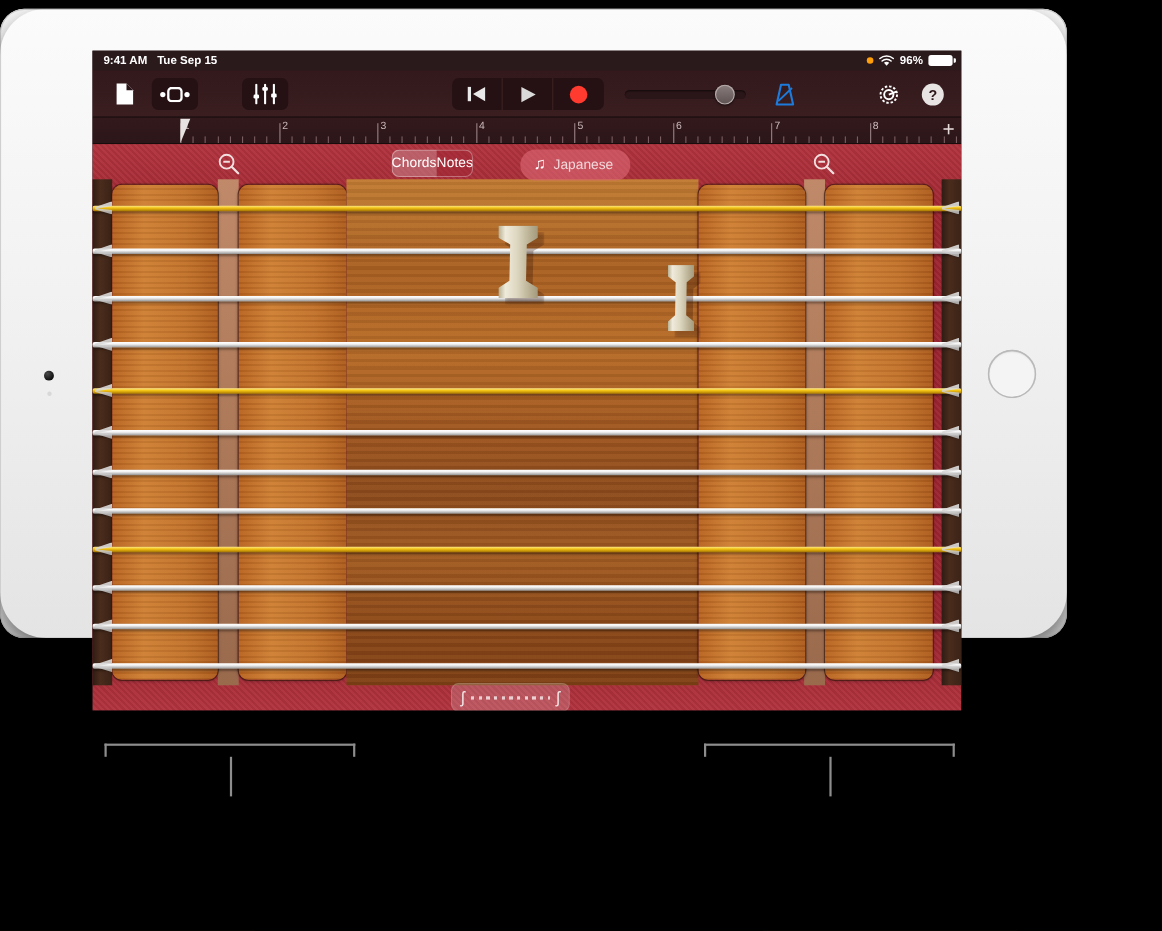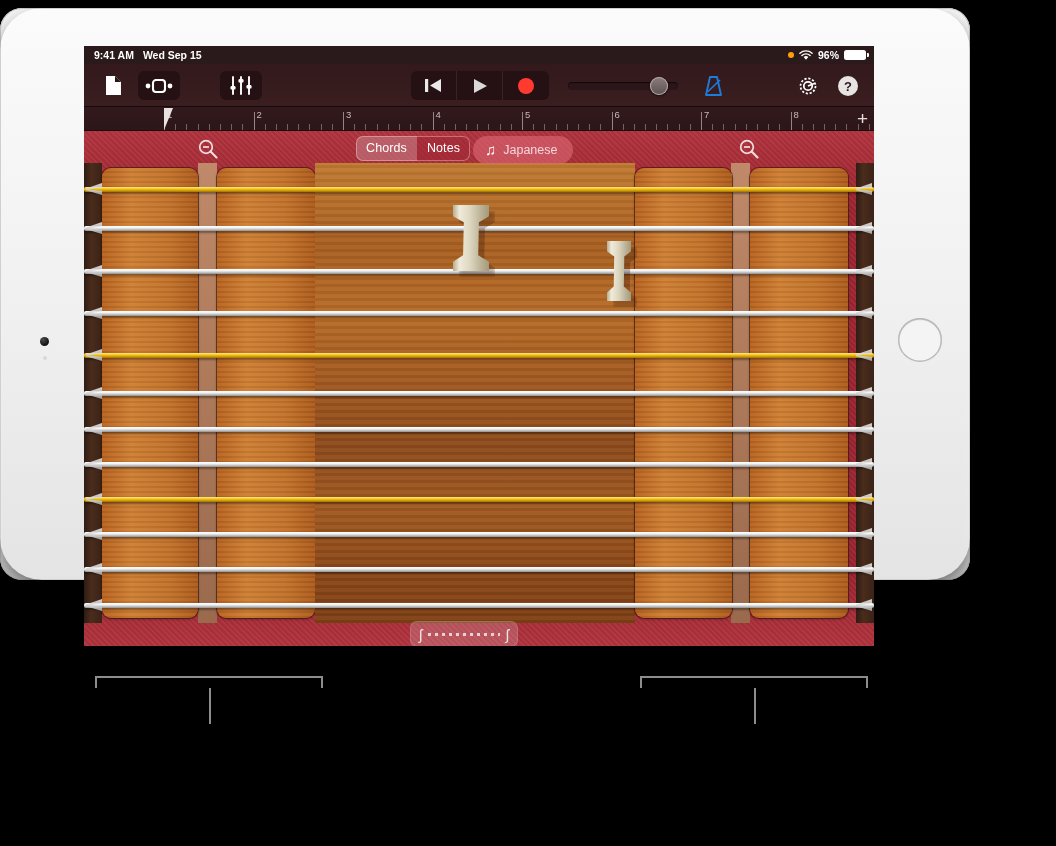--- a/index.html
+++ b/index.html
@@ -169,21 +169,21 @@
   #magnifier-left  { left: 113px; }
   #magnifier-right { left: 654px; }
 
   #seg-control {
     position: absolute; left: 272px; top: 5px;
     display: flex; border-radius: 7px; overflow: hidden;
     background: rgba(160,40,52,.55);
     box-shadow: 0 0 0 1px rgba(255,255,255,.33) inset;
   }
   .seg {
-    padding: 5px 10px 6px; font-size: 12.5px; color: #fff; cursor: pointer;
+    padding: 5px 0 6px; font-size: 12.5px; color: #fff; cursor: pointer;
     letter-spacing: .1px;
   }
   .seg.active { background: rgba(255,255,255,.24); }
 
   #scale-button {
     position: absolute; left: 389px; top: 5px;
     display: flex; align-items: center; gap: 7px;
     padding: 5px 16px 6px 12px;
     border-radius: 14px;
     background: rgba(219,104,114,.62);
@@ -317,21 +317,21 @@
   <div id="ipad-bezel-shadow"></div>
   <div id="front-camera"></div>
   <div id="ambient-sensor"></div>
   <div id="home-button"></div>
 
   <div id="screen">
 
     <div id="status-bar">
       <div id="status-left">
         <span>9:41 AM</span>
-        <span>Wed Sep 15</span>
+        <span>Tue Sep 15</span>
       </div>
       <div id="status-right">
         <span class="orange-dot"></span>
         <svg width="14" height="11" viewBox="0 0 14 11">
           <path d="M7 9.8 L4.6 7.1 a3.6 3.6 0 0 1 4.8 0 Z" fill="#fff"></path>
           <path d="M2.9 5.5 a6 6 0 0 1 8.2 0" stroke="#fff" stroke-width="1.4" fill="none" stroke-linecap="round"></path>
           <path d="M0.9 3.2 a9.2 9.2 0 0 1 12.2 0" stroke="#fff" stroke-width="1.4" fill="none" stroke-linecap="round"></path>
         </svg>
         <span id="battery-pct">96%</span>
         <span id="battery-shell"></span>

